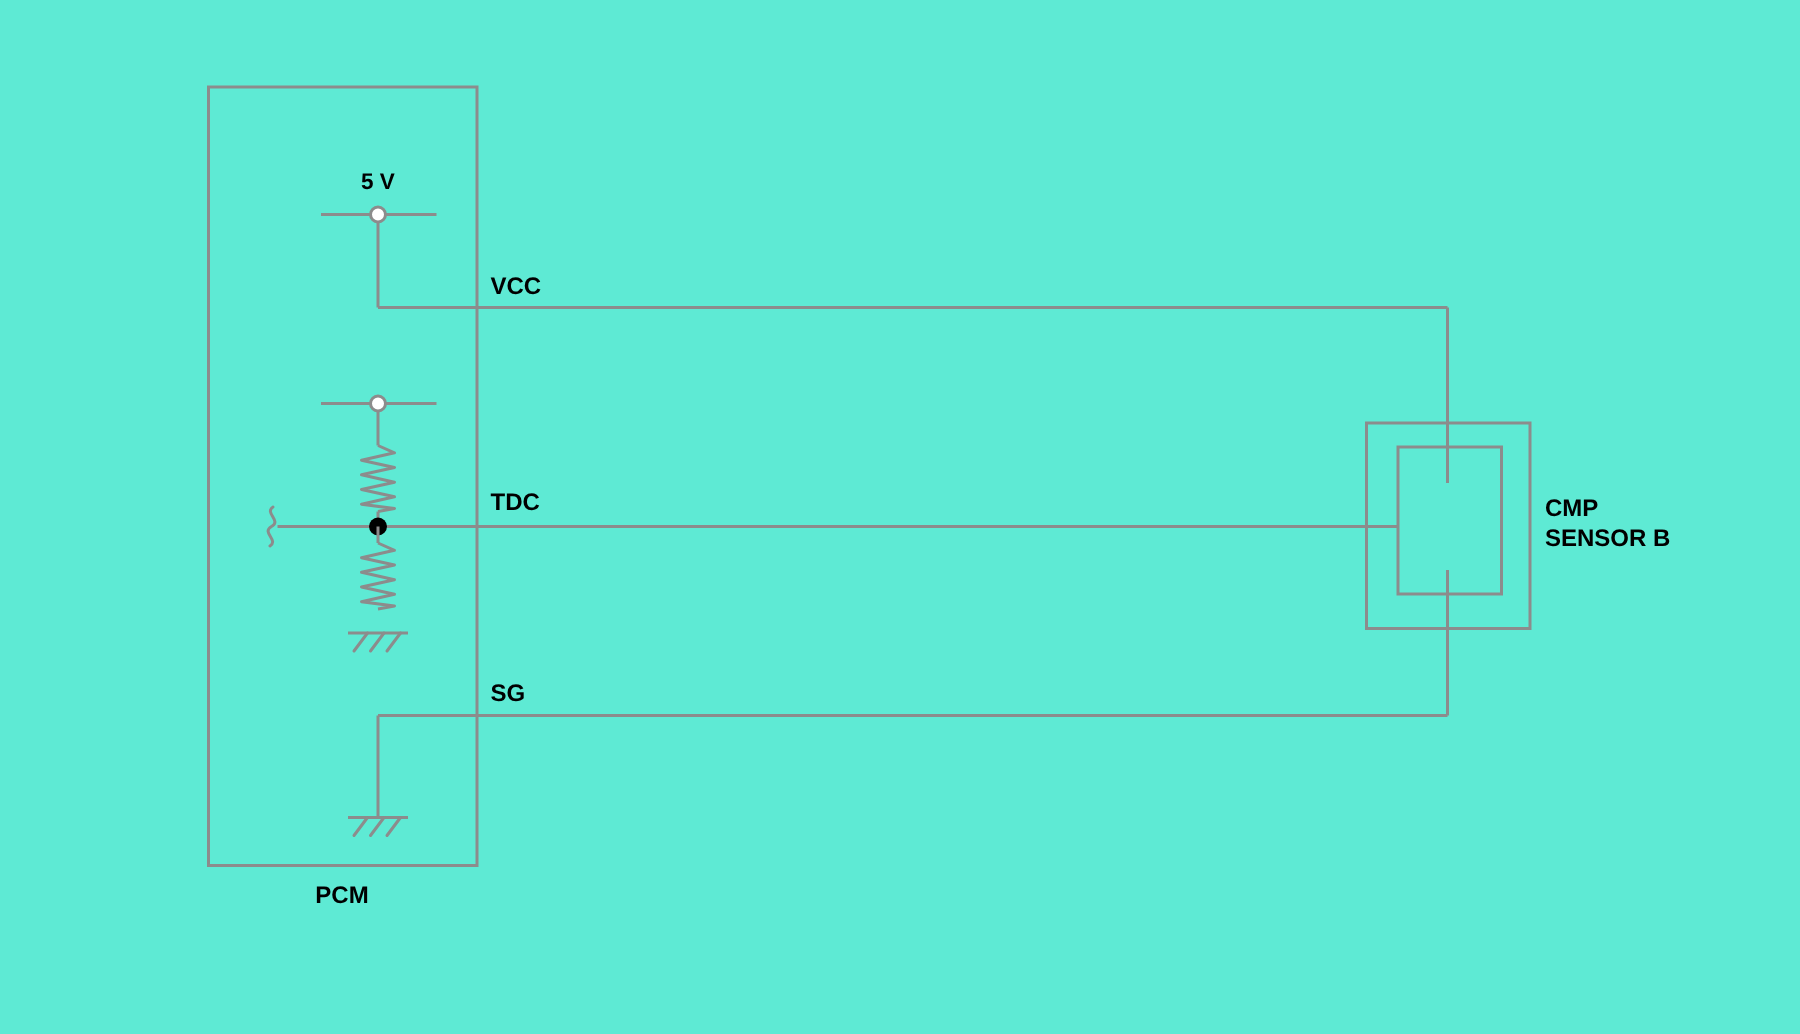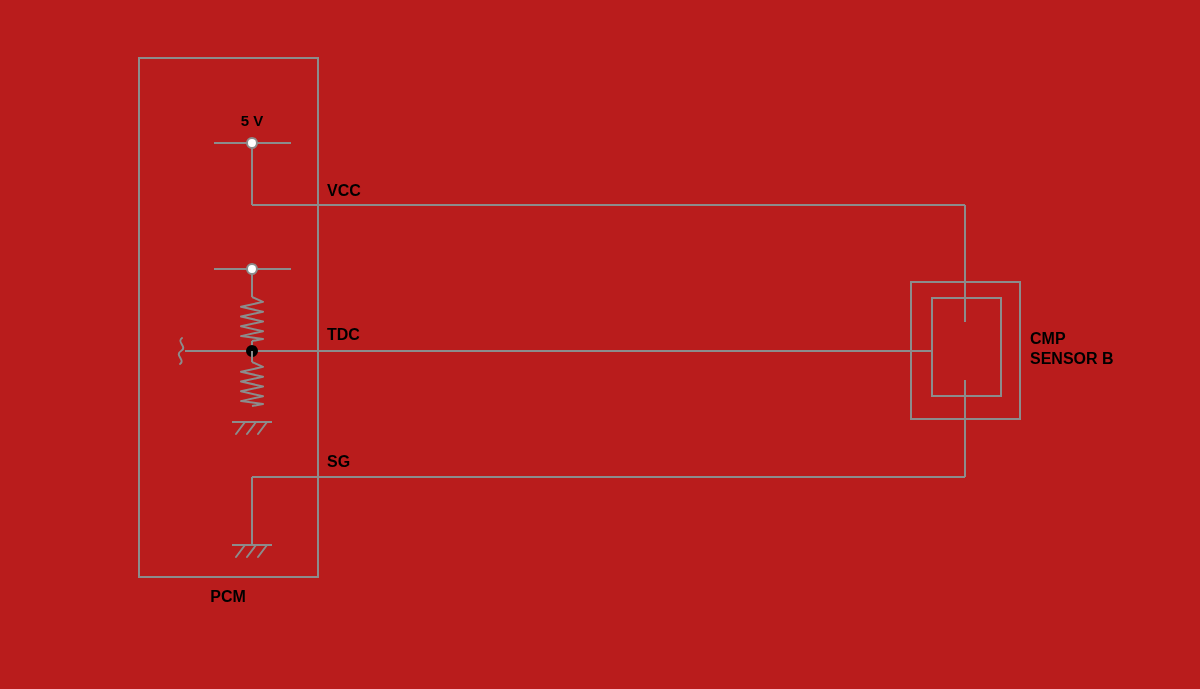--- a/index.html
+++ b/index.html
@@ -30,21 +30,21 @@
     font-family: "Liberation Sans", sans-serif;
     font-weight: bold;
     fill: #000000;
   }
   .lbl-14 { font-size: 15px; }
   .lbl-15 { font-size: 16px; }
 </style>
 </head>
 <body>
 
-<div id="canvas-wrap" style="background: #b91c1c;">
+<div id="canvas-wrap" style="background: #5eead4;">
   <svg id="schematic" viewBox="0 0 1200 689">
 
     <rect id="pcm-box" fill="none" stroke="#8c8c8c" stroke-width="2" x="139" y="58" width="179" height="519"></rect>
 
     <line id="supply-rail" x1="214" y1="143" x2="291" y2="143" stroke="#8c8c8c" stroke-width="2"></line>
     <circle id="supply-terminal" cx="252" cy="143" r="5" fill="#ffffff" stroke="#8c8c8c" stroke-width="2"></circle>
 
     <line id="vcc-drop" x1="252" y1="148" x2="252" y2="205" stroke="#8c8c8c" stroke-width="2"></line>
 
     <line id="vcc-run" x1="252" y1="205" x2="965" y2="205" stroke="#8c8c8c" stroke-width="2"></line>

